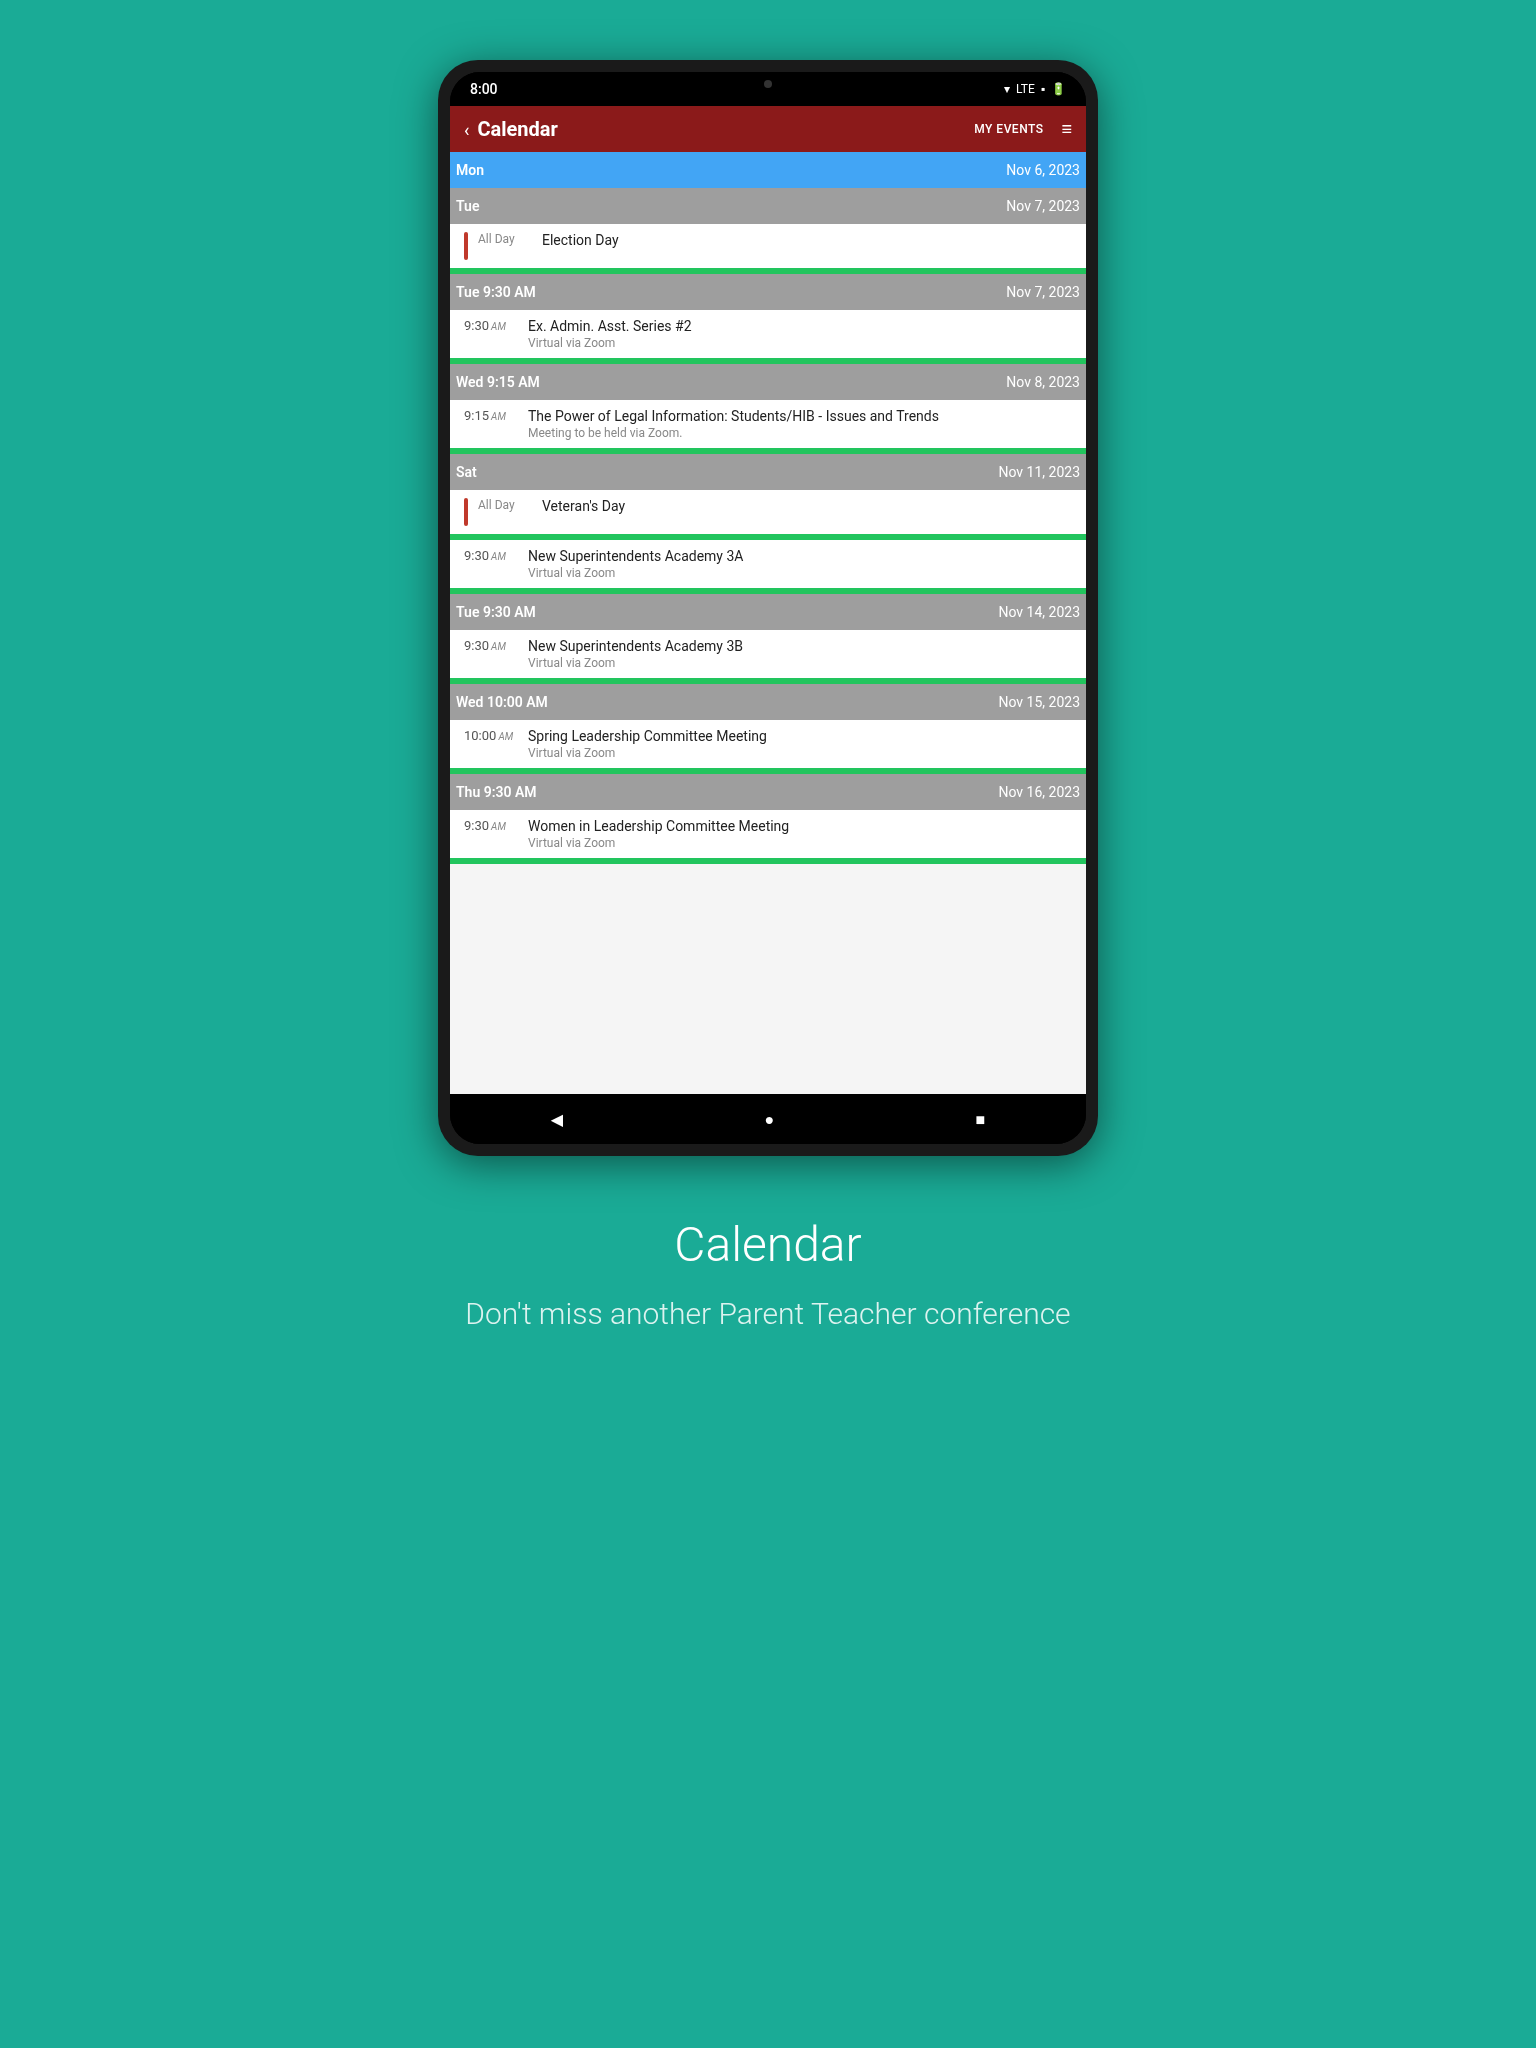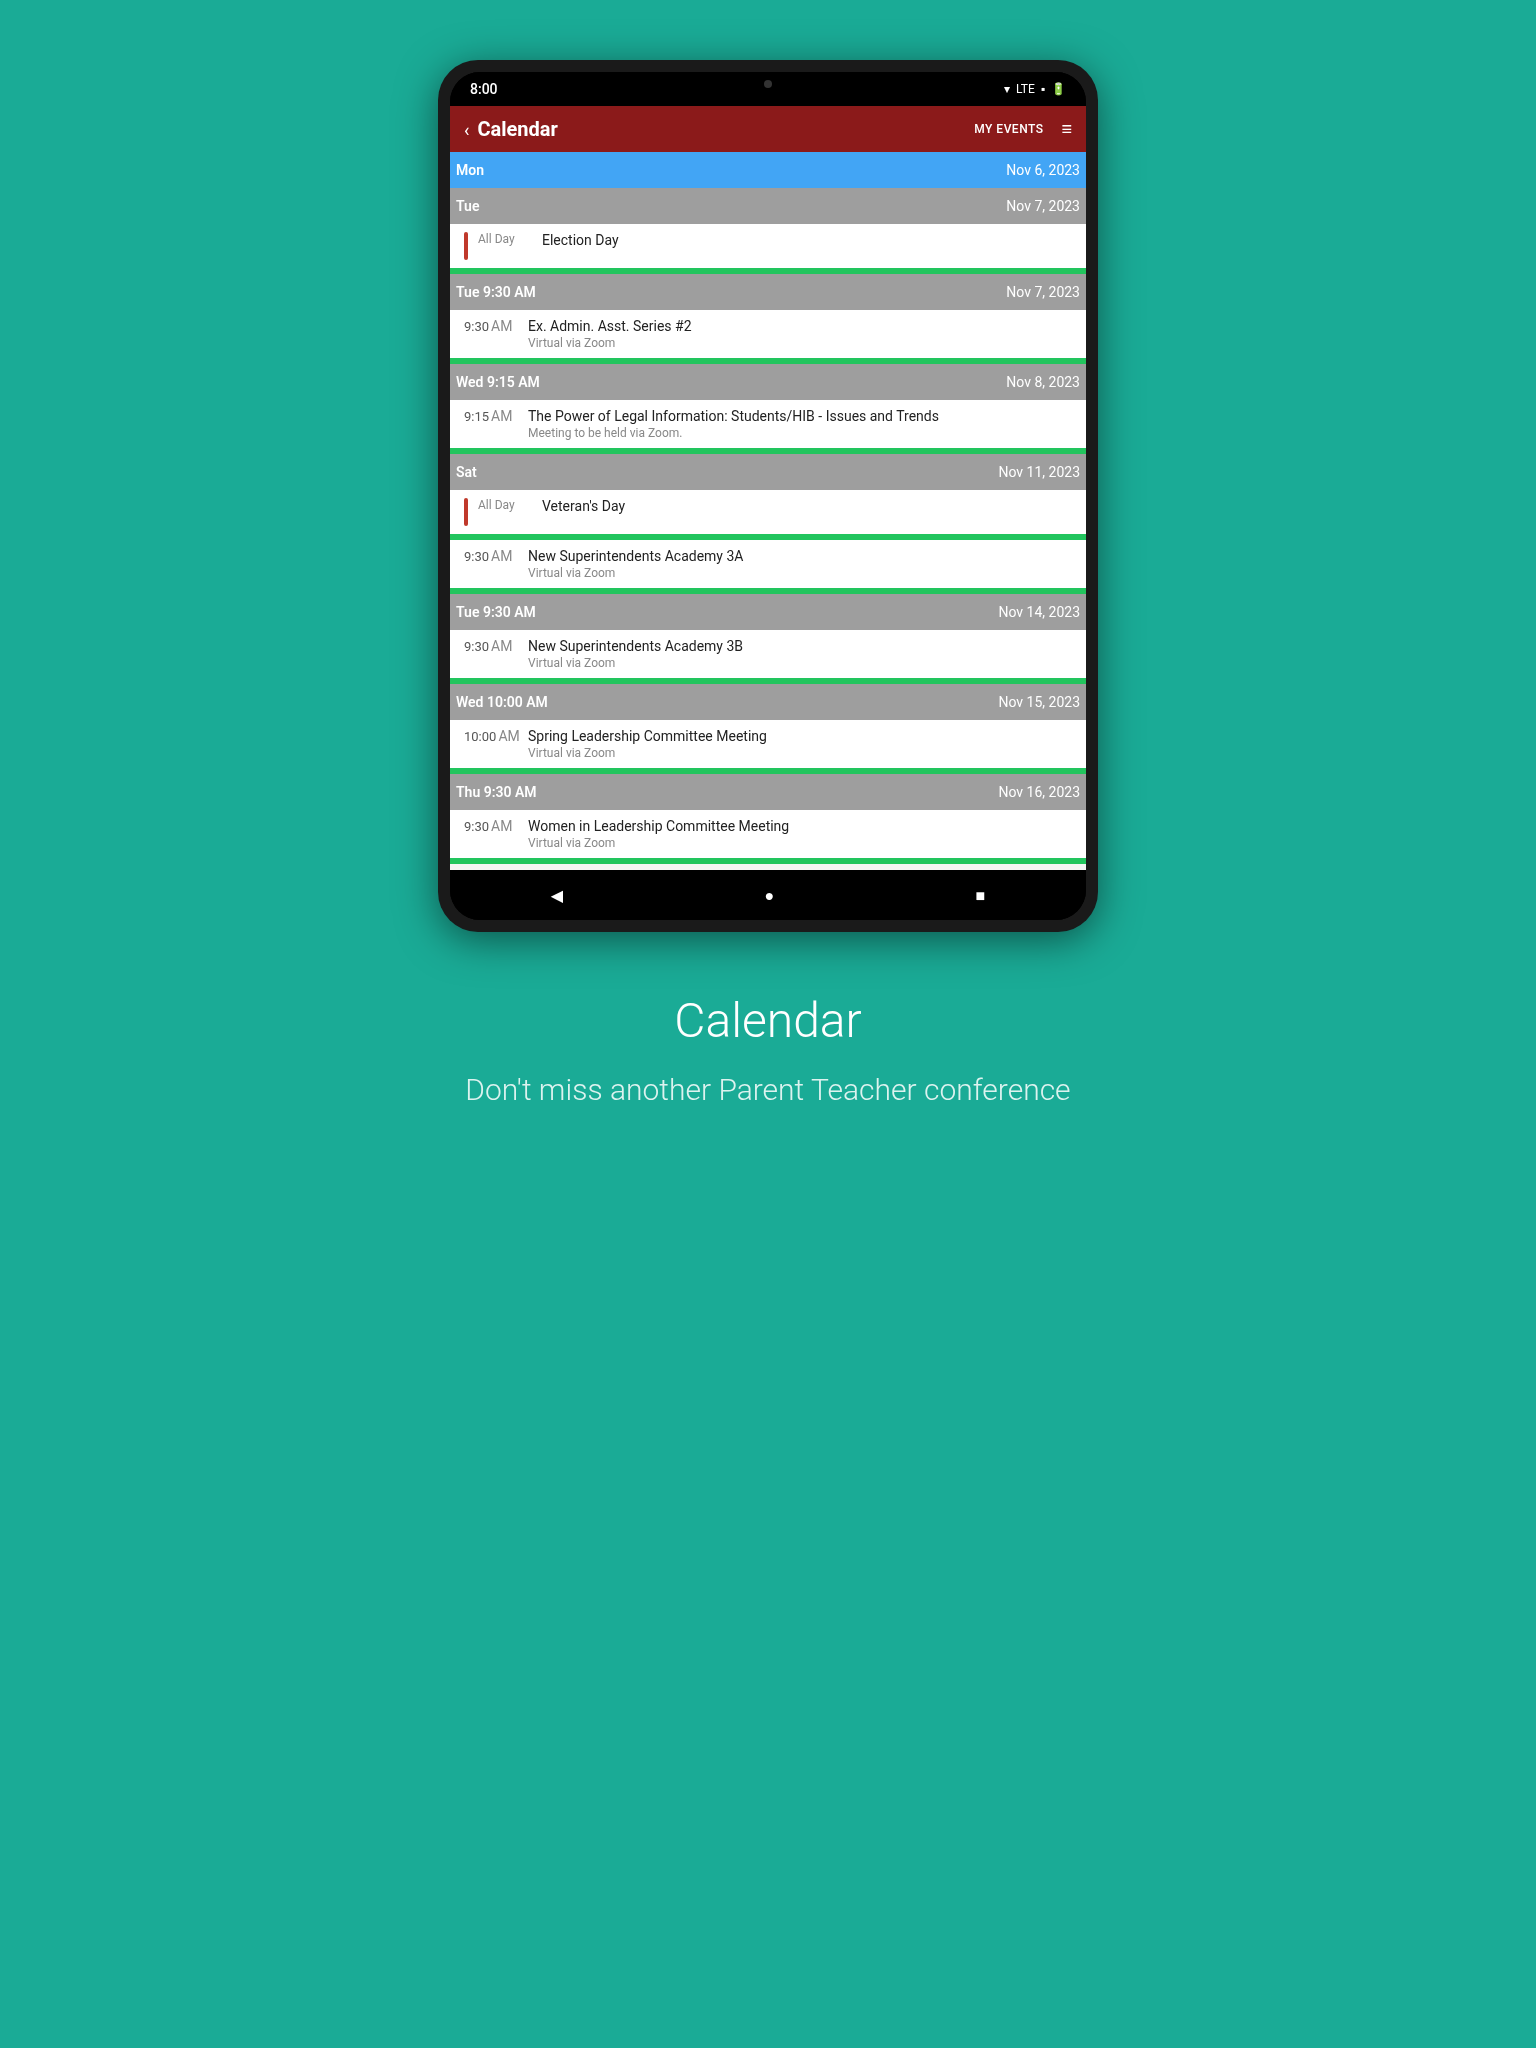--- a/index.html
+++ b/index.html
@@ -11,21 +11,21 @@
       flex-direction: column;
       align-items: center;
       justify-content: flex-start;
       font-family: 'Roboto', Arial, sans-serif;
       overflow: hidden;
     }
 
     
     .tablet-outer {
       width: 660px;
-      height: 872px;
+      height: 1096px;
       background: #1a1a1a;
       border-radius: 40px;
       margin-top: 60px;
       padding: 12px;
       position: relative;
       box-shadow: 0 8px 40px rgba(0,0,0,0.5);
     }
 
     .tablet-inner {
       width: 100%;
@@ -237,22 +237,23 @@
       align-items: baseline;
       gap: 2px;
     }
 
     .time-main {
       font-size: 13px;
       color: #555;
     }
 
     .time-suffix {
-      font-size: 14px;
+      font-size: 10px;
       color: #888;
+      font-style: italic;
     }
 
     .allday-cell {
       font-size: 12px;
       color: #888;
       min-width: 60px;
     }
   </style>
 </head>
 <body>

